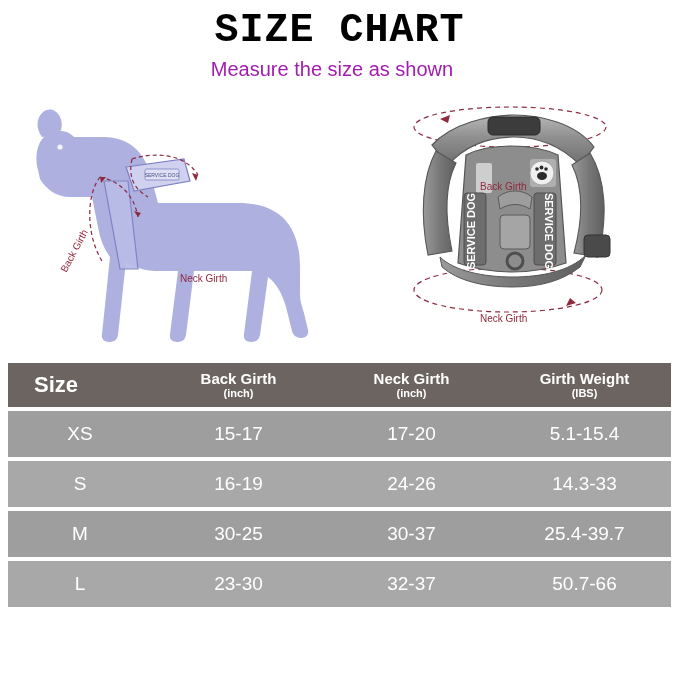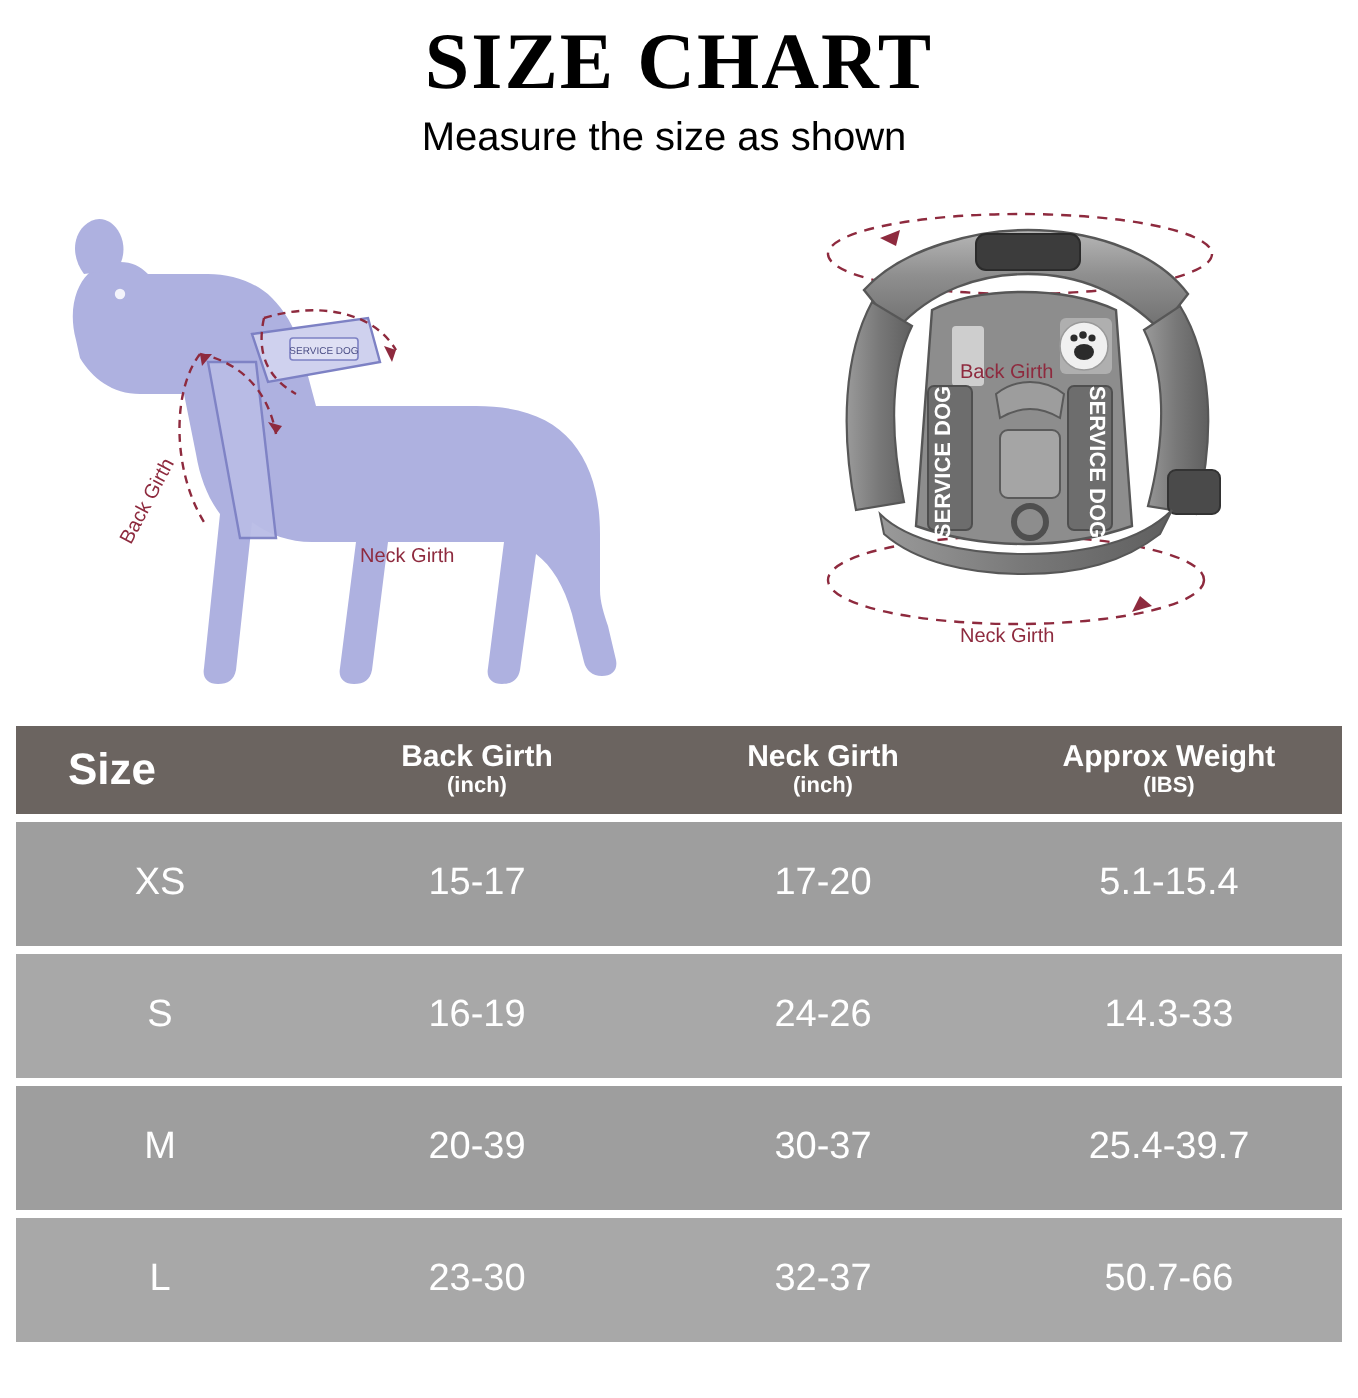--- a/index.html
+++ b/index.html
@@ -16,32 +16,32 @@
   }
   .page {
     position: relative;
     width: 679px;
     height: 699px;
   }
 
   
   .title {
     text-align: center;
-    font-family: Liberation Serif, serif;
+    font-family: Liberation Mono, monospace;
     font-weight: bold;
     font-size: 40px;
     letter-spacing: 1px;
     color: #000;
     margin: 10px 0 0 0;
     line-height: 1.05;
   }
   .subtitle {
     text-align: center;
     font-size: 20px;
-    color: #000000;
+    color: #a21caf;
     margin: 6px 15px 0 0;
     font-weight: normal;
   }
 
   
   .illustration {
     position: relative;
     height: 285px;
     width: 679px;
   }
@@ -111,21 +111,21 @@
   }
   thead th .th-sub {
     font-size: 11px;
     display: block;
     font-weight: bold;
     line-height: 1.15;
   }
   tbody tr td {
     background: #9e9e9e;
     color: #ffffff;
-    height: 62px;
+    height: 46px;
     font-size: 19px;
     padding: 0;
   }
   tbody tr.alt td {
     background: #a8a8a8;
   }
   tbody td.col-size {
     font-size: 19px;
     width: 118px;
   }
@@ -277,41 +277,41 @@
           <th class="col-size">Size</th>
           <th>
             <span class="th-main">Back Girth</span>
             <span class="th-sub">(inch)</span>
           </th>
           <th>
             <span class="th-main">Neck Girth</span>
             <span class="th-sub">(inch)</span>
           </th>
           <th>
-            <span class="th-main">Approx Weight</span>
+            <span class="th-main">Girth Weight</span>
             <span class="th-sub">(IBS)</span>
           </th>
         </tr>
       </thead>
       <tbody>
         <tr>
           <td class="col-size">XS</td>
           <td>15-17</td>
           <td>17-20</td>
           <td>5.1-15.4</td>
         </tr>
         <tr class="alt">
           <td class="col-size">S</td>
           <td>16-19</td>
           <td>24-26</td>
           <td>14.3-33</td>
         </tr>
         <tr>
           <td class="col-size">M</td>
-          <td>20-39</td>
+          <td>30-25</td>
           <td>30-37</td>
           <td>25.4-39.7</td>
         </tr>
         <tr class="alt">
           <td class="col-size">L</td>
           <td>23-30</td>
           <td>32-37</td>
           <td>50.7-66</td>
         </tr>
       </tbody>

